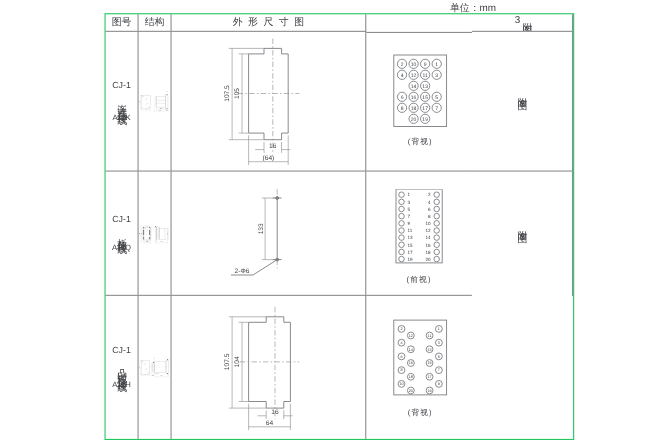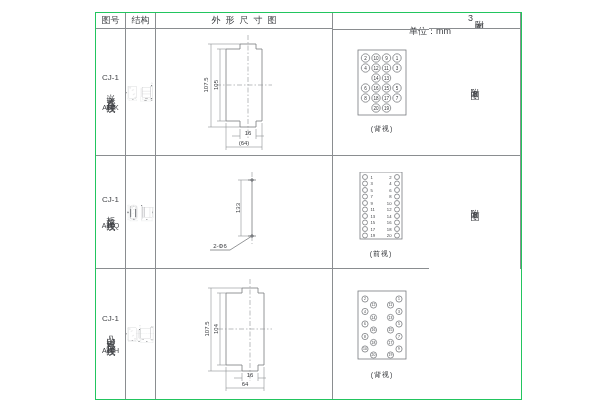--- a/index.html
+++ b/index.html
@@ -1,18 +1,18 @@
 <!DOCTYPE html>
 <html><head>
 <meta charset="utf-8">
 <style>
   html,body{margin:0;padding:0;}
   body{width:600px;height:400px;background:#ffffff;position:relative;overflow:hidden;
        font-family:"Liberation Sans","DejaVu Sans",sans-serif;color:#3f4145;}
-  #unit-label{position:absolute;left:380px;top:1px;width:100px;text-align:center;font-size:9px;margin-top:24px;}
+  #unit-label{position:absolute;left:380px;top:1px;width:100px;text-align:center;font-size:9px;}
   #tbl{position:absolute;left:95px;top:12px;width:425px;height:386px;
        border:1px solid #22c55e;box-sizing:content-box;
        display:grid;grid-template-columns:30px 30px 177px 96px 92px;
        grid-template-rows:16px 127px 113px 130px;}
   .cell{border-right:1px solid #8a8d90;border-bottom:1px solid #8a8d90;
         display:flex;align-items:center;justify-content:center;overflow:hidden;}
   .nbr{border-right:none;margin-top:16px;}
   .nbb{border-bottom:none;}
   .head{font-size:9px;white-space:nowrap;}
   .sp5{letter-spacing:5px;text-indent:5px;}

